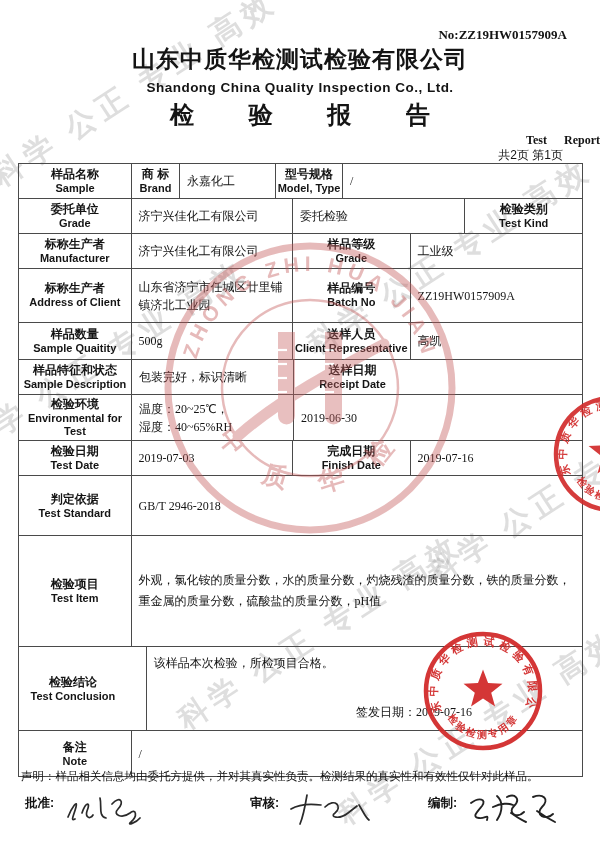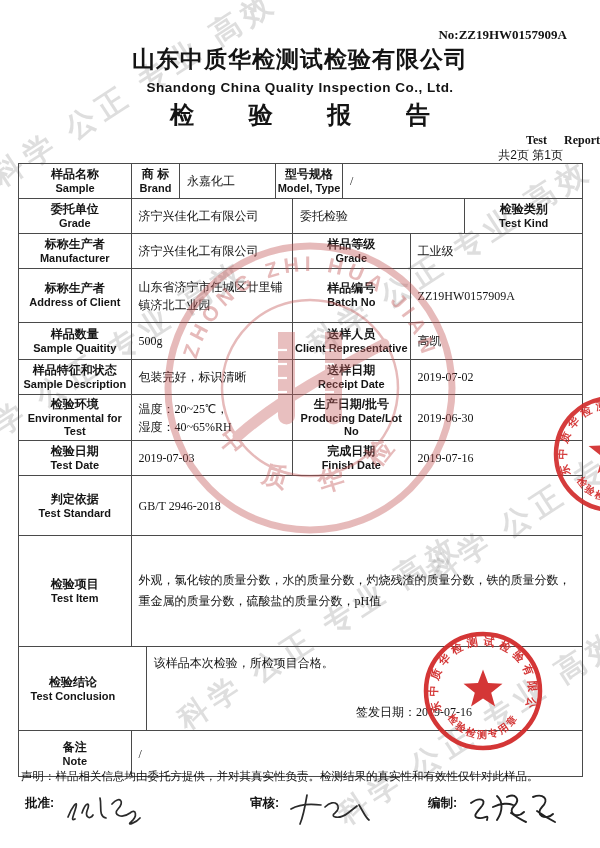--- a/index.html
+++ b/index.html
@@ -146,35 +146,30 @@
   <div class="row" style="min-height:34px">
     <div class="c lbl" style="width:112px">
       <div class="cn">样品特征和状态</div>
       <div class="en">Sample Description</div>
     </div>
     <div class="c val" style="width:162px">包装完好，标识清晰</div>
     <div class="c lbl" style="width:118px">
       <div class="cn">送样日期</div>
       <div class="en">Receipt Date</div>
     </div>
-    <div class="c val" style="width:173px">2019-07-02</div>
   </div>
 
   <div class="row" style="min-height:35px">
     <div class="c lbl" style="width:112px">
       <div class="cn">检验环境</div>
       <div class="en">Environmental for Test</div>
     </div>
     <div class="c val col" style="width:162px">
       <span>温度：20~25℃，</span>
       <span>湿度：40~65%RH</span>
-    </div>
-    <div class="c lbl" style="width:118px">
-      <div class="cn">生产日期/批号</div>
-      <div class="en">Producing Date/Lot No</div>
     </div>
     <div class="c val" style="width:173px">2019-06-30</div>
   </div>
 
   <div class="row" style="min-height:34px">
     <div class="c lbl" style="width:112px">
       <div class="cn">检验日期</div>
       <div class="en">Test Date</div>
     </div>
     <div class="c val" style="width:162px">2019-07-03</div>

